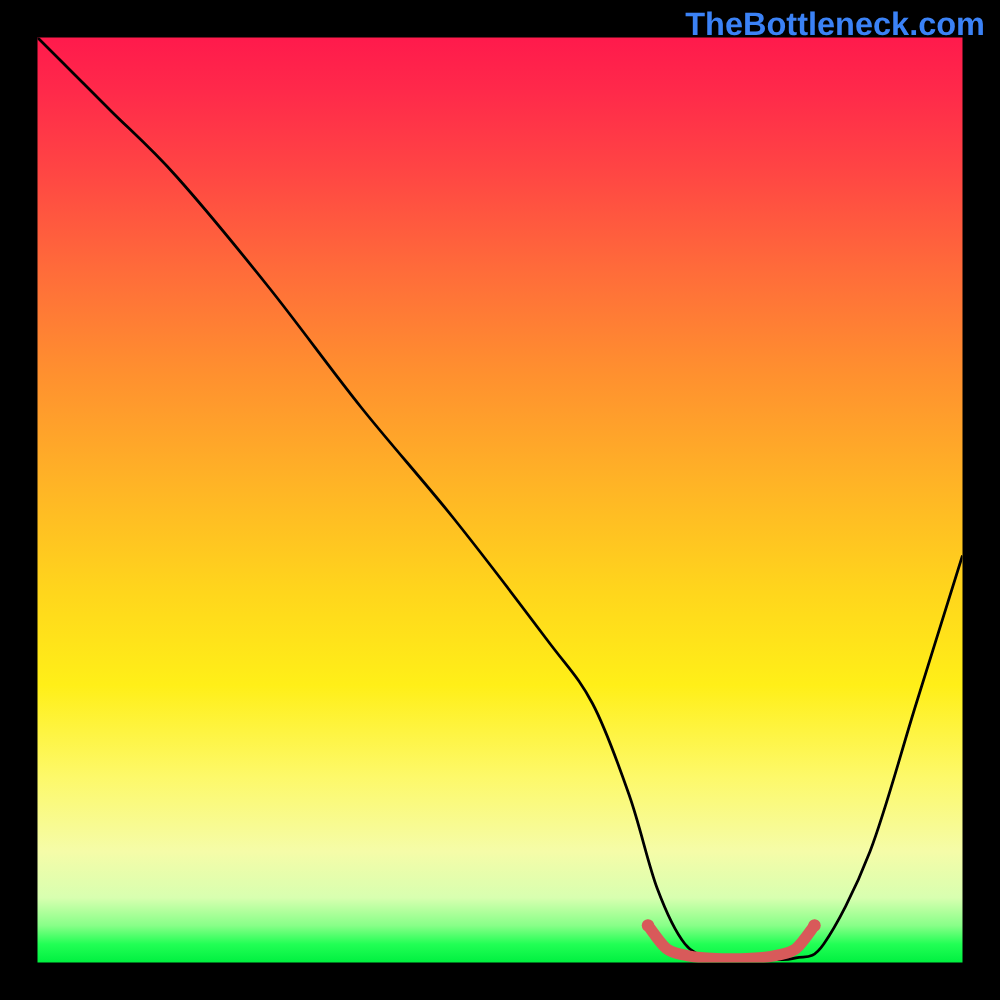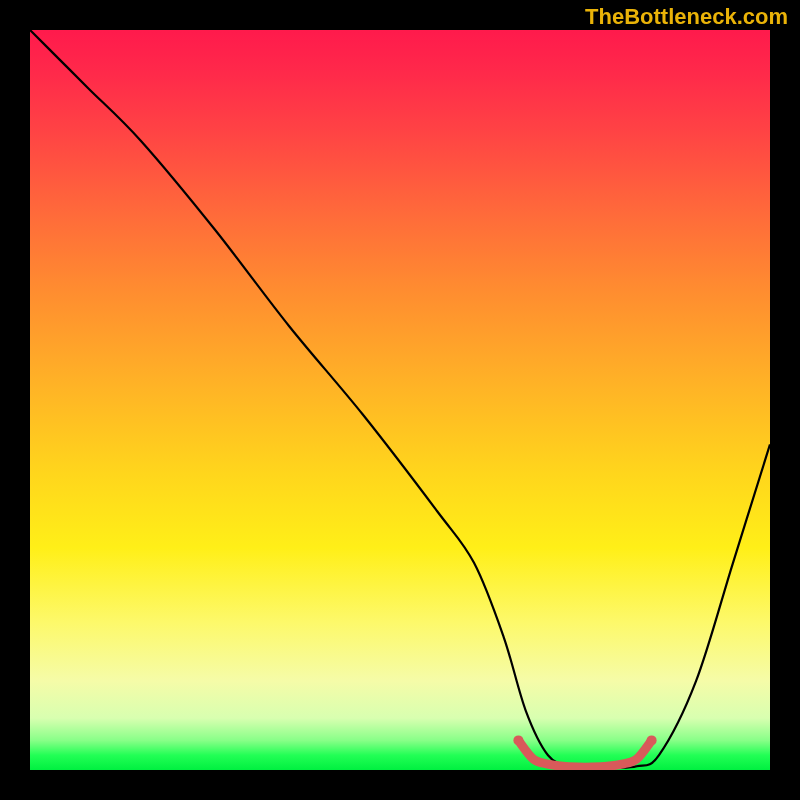--- a/index.html
+++ b/index.html
@@ -8,22 +8,22 @@
     height: 800px;
     background: #000;
     position: relative;
     font-family: Arial, sans-serif;
     overflow: hidden;
   }
   .watermark {
     position: absolute;
     top: 4px;
     right: 12px;
-    color: #eab308;
-    font-size: 22px;
+    color: #3b82f6;
+    font-size: 26px;
     font-weight: bold;
     z-index: 10;
   }
   .plot-area {
     position: absolute;
     left: 30px;
     top: 30px;
     width: 740px;
     height: 740px;
   }

